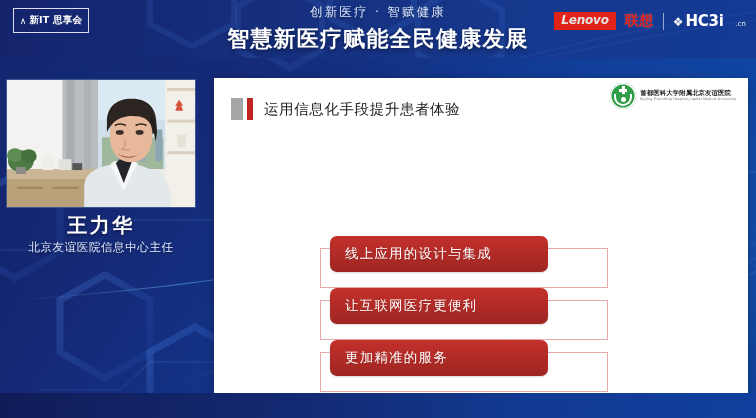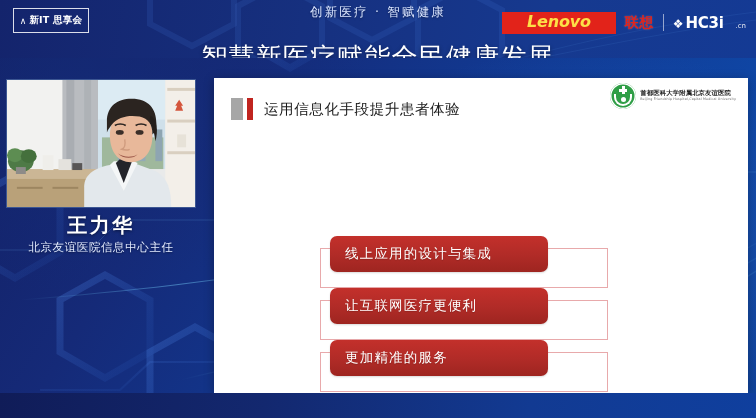--- a/index.html
+++ b/index.html
@@ -40,29 +40,29 @@
 
   #title-wrap {
     position: absolute; left: 0; top: 4px; width: 756px;
     text-align: center;
   }
   #kicker {
     color: #dbe6ff; font-size: 12.5px; letter-spacing: 2.2px; font-weight: 500;
     text-shadow: 0 1px 2px rgba(0,0,0,.35);
   }
   #maintitle {
-    margin-top: 19px;
-    color: #ffffff; font-size: 26px; font-weight: normal; letter-spacing: 1.2px;
+    margin-top: 3px;
+    color: #ffffff; font-size: 22px; font-weight: bold; letter-spacing: 1.2px;
     text-shadow: 0 2px 4px rgba(0,0,0,.45);
   }
 
   #logos { position: absolute; right: 10px; top: 12px; display: flex; align-items: center; gap: 9px; }
   #lenovo-mark {
-    background: #e2231a; color: #fde047; font-size: 16px; font-weight: bold;
-    padding: 2px 25px 3px; font-style: italic; letter-spacing: -.2px;
+    background: #e2231a; color: #e5e5e5; font-size: 12px; font-weight: bold;
+    padding: 2px 7px 3px; font-style: italic; letter-spacing: -.2px;
     line-height: 1.05;
   }
   #lenovo-cn { color: #e2231a; font-size: 14px; font-weight: bold; letter-spacing: .5px;
                text-shadow: 0 0 2px rgba(255,255,255,.25); }
   .logo-div { width: 1px; height: 17px; background: rgba(255,255,255,.55); }
   #hc3i { display: flex; align-items: baseline; color: #fff; }
   #hc3i .gl { font-size: 12px; margin-right: 2px; }
   #hc3i .nm { font-size: 15px; font-weight: bold; letter-spacing: -.3px; }
   #hc3i .cn { font-size: 7px; margin-left: 12px; opacity: .9; }
 

